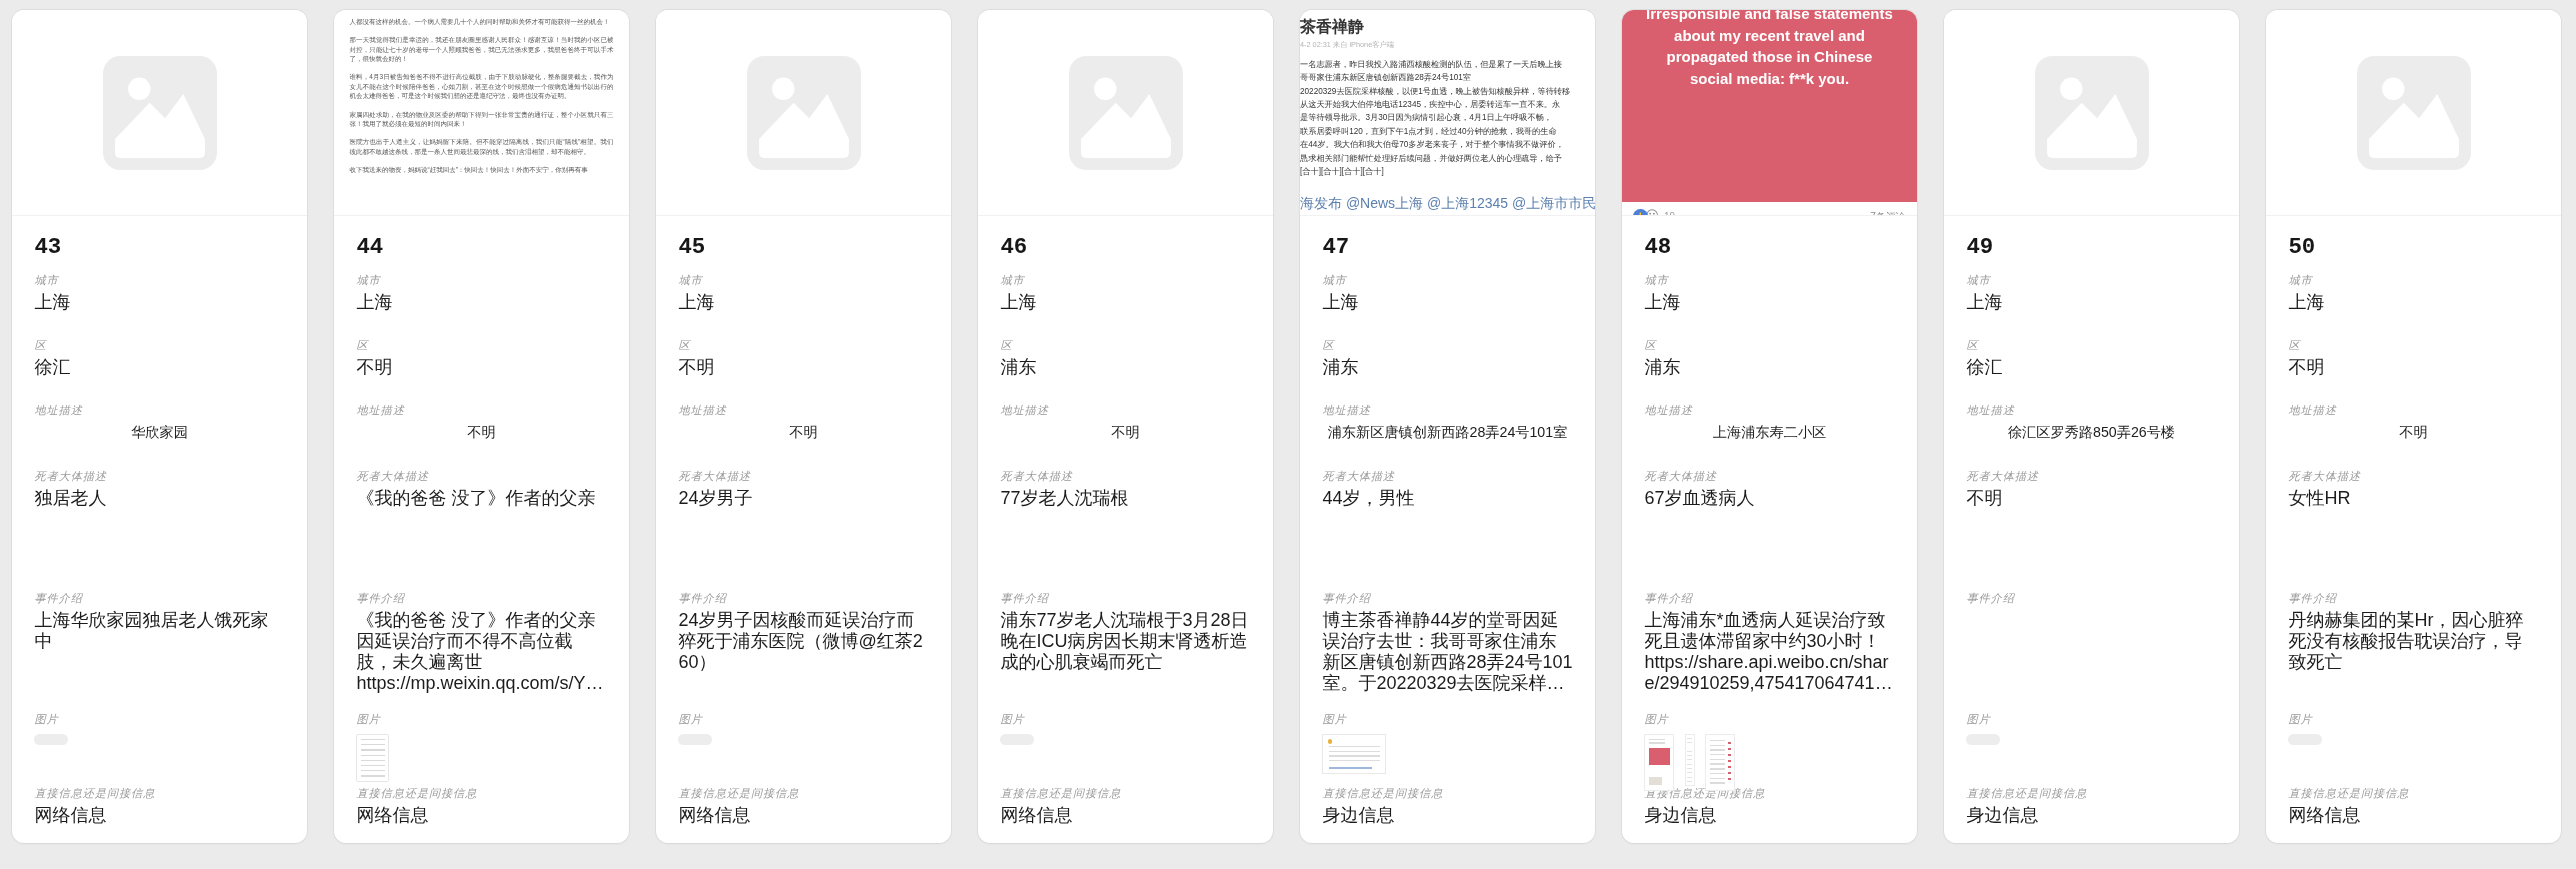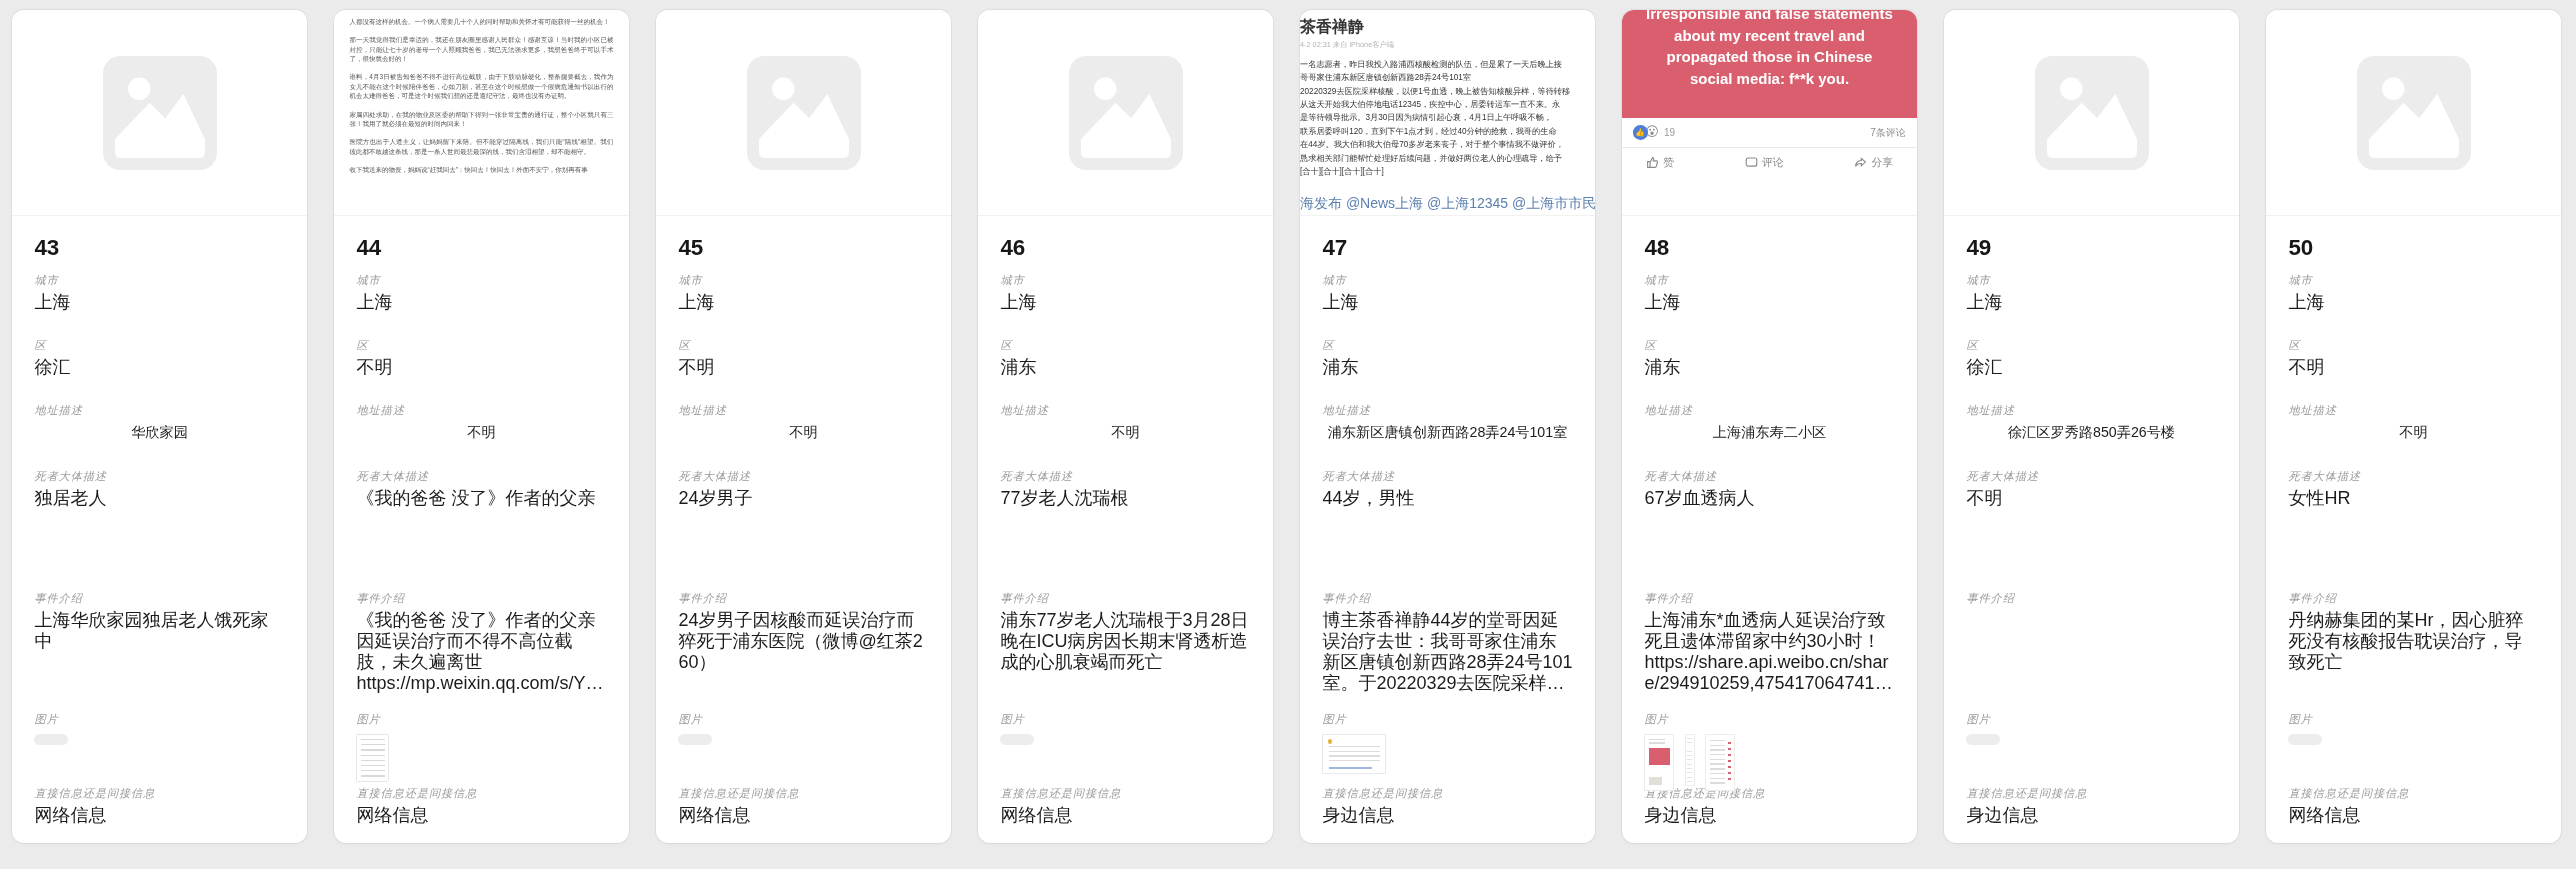--- a/index.html
+++ b/index.html
@@ -28,35 +28,35 @@
   .doc-media{padding:7px 15.5px 0;color:#555;font-size:6.5px;line-height:9.5px;
     text-align:justify;filter:blur(0.3px);}
   .doc-media p{margin:0 0 8.6px;}
   
   .weibo-media{padding:7px 0 0 5.2px;width:353px;margin-left:-5.2px;filter:blur(0.2px);}
   .weibo-author{font-size:16px;font-weight:700;color:#333;}
   .weibo-meta{font-size:7.3px;color:#b3b3b3;margin:1.7px 0 7.8px;}
   .weibo-line{font-size:8.2px;line-height:13.4px;color:#333;white-space:nowrap;}
   .weibo-mentions{font-size:14px;line-height:13.4px;color:#5b7fae;white-space:nowrap;margin-top:19px;}
   
-  .fb-red{height:108px;background:#d95f6e;display:flex;align-items:flex-start;justify-content:center;overflow:hidden;}
+  .fb-red{height:192px;background:#d95f6e;display:flex;align-items:flex-start;justify-content:center;overflow:hidden;}
   .fb-red-text{margin-top:-7px;padding:0 22.4px;color:#fff;font-weight:700;font-size:15px;line-height:21.6px;text-align:center;}
   .fb-meta{display:flex;justify-content:space-between;align-items:center;padding:7px 11.2px;color:#8a8a8a;font-size:10px;}
   .fb-reactions{display:flex;align-items:center;}
   .react-like{width:14.7px;height:14.7px;border-radius:50%;background:#4d7fd6;color:#fff;
     display:inline-flex;align-items:center;justify-content:center;font-size:7.8px;z-index:2;}
   .react-wow{font-size:13px;margin-left:-2.6px;line-height:14.7px;}
   .react-count{margin-left:5.2px;color:#9a9a9a;}
   .fb-actions{border-top:0.9px solid #e9e9e9;display:flex;justify-content:space-between;
     padding:7.8px 24px 0;color:#8a8a8a;font-size:10.8px;}
   .fb-action{display:flex;align-items:center;gap:4.3px;}
   .fb-action svg{stroke:#8a8a8a;fill:none;stroke-width:1.4;}
   
   .body{padding:0 22.4px;}
-  .num{padding-top:17px;height:29px;line-height:29px;font-size:22.4px;font-weight:700;color:#171717;margin-bottom:10.3px;}
+  .num{padding-top:17px;height:29px;line-height:29px;font-size:22.4px;font-weight:700;color:#171717;margin-bottom:10.3px;font-family:Liberation Mono, monospace;}
   .label{font-size:11.2px;color:#9b9b9b;letter-spacing:0.9px;height:15.5px;line-height:15.5px;font-style:italic;}
   .value{font-size:18px;line-height:21px;color:#1c1c1c;margin-top:4.3px;white-space:pre-line;word-break:break-word;overflow:hidden;}
   .f-small{height:65px;}
   .f-addr{height:66px;}
   .f-addr .value{font-size:14.2px;white-space:nowrap;text-align:center;}
   .f-victim{height:122px;}
   .f-victim .value{max-height:62px;}
   .f-event{height:121px;}
   .f-event .value{display:-webkit-box;-webkit-line-clamp:4;-webkit-box-orient:vertical;word-break:break-all;}
   .f-image{height:74px;}

